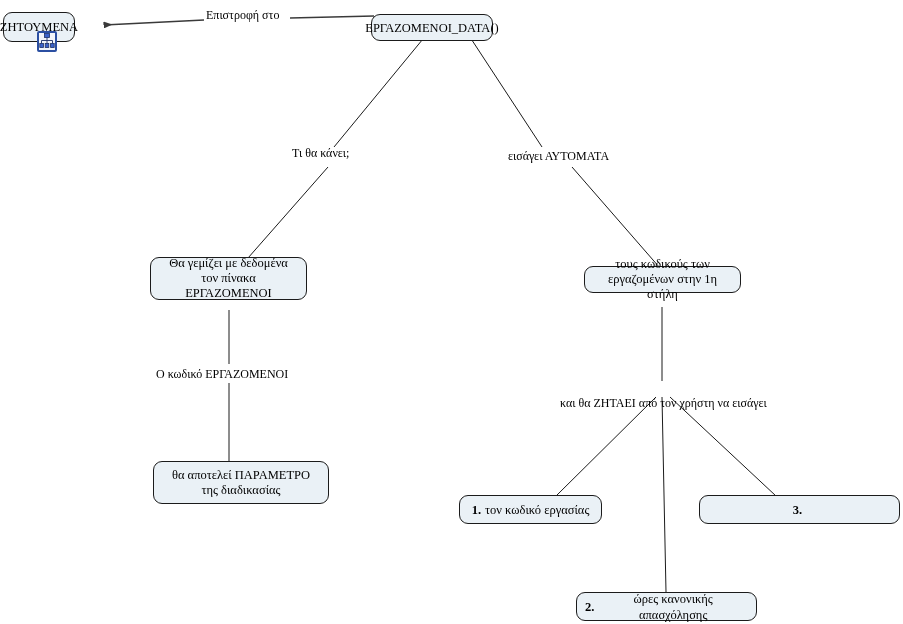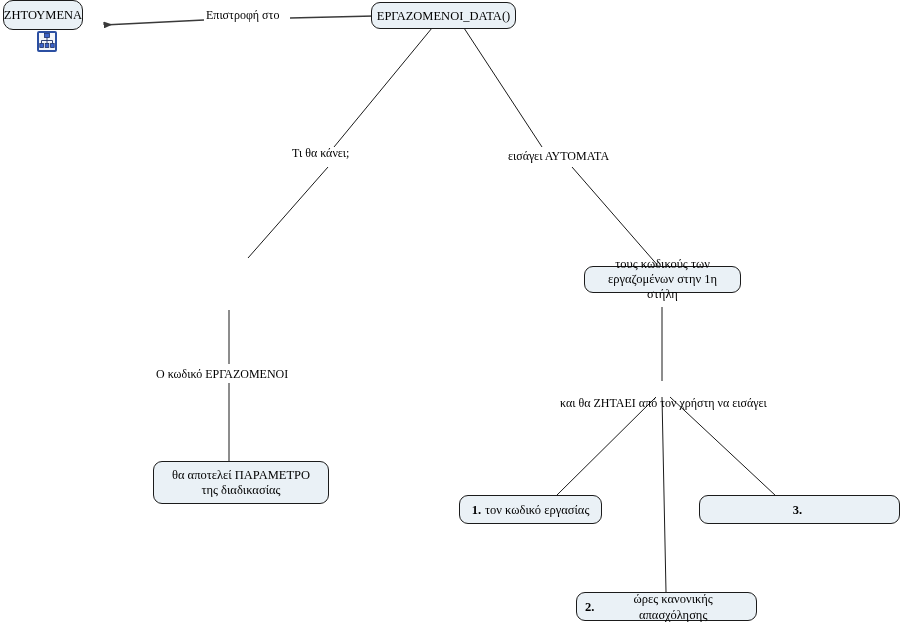--- a/index.html
+++ b/index.html
@@ -81,42 +81,46 @@
     <line x1="229" y1="310" x2="229" y2="364" stroke="#1b1b1b" stroke-width="1"></line>
     <line x1="229" y1="383" x2="229" y2="462" stroke="#1b1b1b" stroke-width="1"></line>
 
     <line x1="662" y1="307" x2="662" y2="381" stroke="#1b1b1b" stroke-width="1"></line>
 
     <line x1="656" y1="397" x2="556" y2="496" stroke="#1b1b1b" stroke-width="1"></line>
     <line x1="662" y1="397" x2="666" y2="592" stroke="#1b1b1b" stroke-width="1"></line>
     <line x1="670" y1="397" x2="776" y2="496" stroke="#1b1b1b" stroke-width="1"></line>
   </svg>
 
-  <div class="node one-line" style="left:3px; top:0; width:80px; height:30px;border-radius:10px;">
+  <div class="node one-line" style="left:3px; top:12px; width:72px; height:30px;">
     <span>ΖΗΤΟΥΜΕΝΑ</span>
   </div>
 
   <div class="tree-icon" style="left:37px; top:31px;">
     <svg width="16" height="17" viewBox="0 0 16 17" xmlns="http://www.w3.org/2000/svg" aria-hidden="true">
       <rect x="5.5" y="0.5" width="5" height="4" fill="#3b62c9" stroke="#1b2f66" stroke-width="0.8"></rect>
       <line x1="8" y1="4.5" x2="8" y2="7.5" stroke="#1b2f66" stroke-width="0.9"></line>
       <line x1="2.5" y1="7.5" x2="13.5" y2="7.5" stroke="#1b2f66" stroke-width="0.9"></line>
       <line x1="2.5" y1="7.5" x2="2.5" y2="10.5" stroke="#1b2f66" stroke-width="0.9"></line>
       <line x1="8" y1="7.5" x2="8" y2="10.5" stroke="#1b2f66" stroke-width="0.9"></line>
       <line x1="13.5" y1="7.5" x2="13.5" y2="10.5" stroke="#1b2f66" stroke-width="0.9"></line>
       <rect x="0.8" y="10.5" width="3.6" height="4" fill="#3b62c9" stroke="#1b2f66" stroke-width="0.8"></rect>
       <rect x="6.2" y="10.5" width="3.6" height="4" fill="#3b62c9" stroke="#1b2f66" stroke-width="0.8"></rect>
       <rect x="11.6" y="10.5" width="3.6" height="4" fill="#3b62c9" stroke="#1b2f66" stroke-width="0.8"></rect>
     </svg>
   </div>
 
-  <div class="node one-line" style="left:371px; top:2px; width:145px; height:27px;">
+  <div class="node one-line" style="left:371px; top:14px; width:122px; height:27px;">
     <span>ΕΡΓΑΖΟΜΕΝΟΙ_DATA()</span>
   </div>
 
+  <div class="node" style="left:150px; top:257px; width:157px; height:43px;">
+    <span>Θα γεμίζει με δεδομένα
+τον πίνακα ΕΡΓΑΖΟΜΕΝΟΙ</span>
+  </div>
 
   <div class="node" style="left:153px; top:461px; width:176px; height:43px;">
     <span>θα αποτελεί ΠΑΡΑΜΕΤΡΟ
 της διαδικασίας</span>
   </div>
 
   <div class="node" style="left:584px; top:266px; width:157px; height:27px;">
     <span>τους κωδικούς των
 εργαζομένων στην 1η στήλη</span>
   </div>

